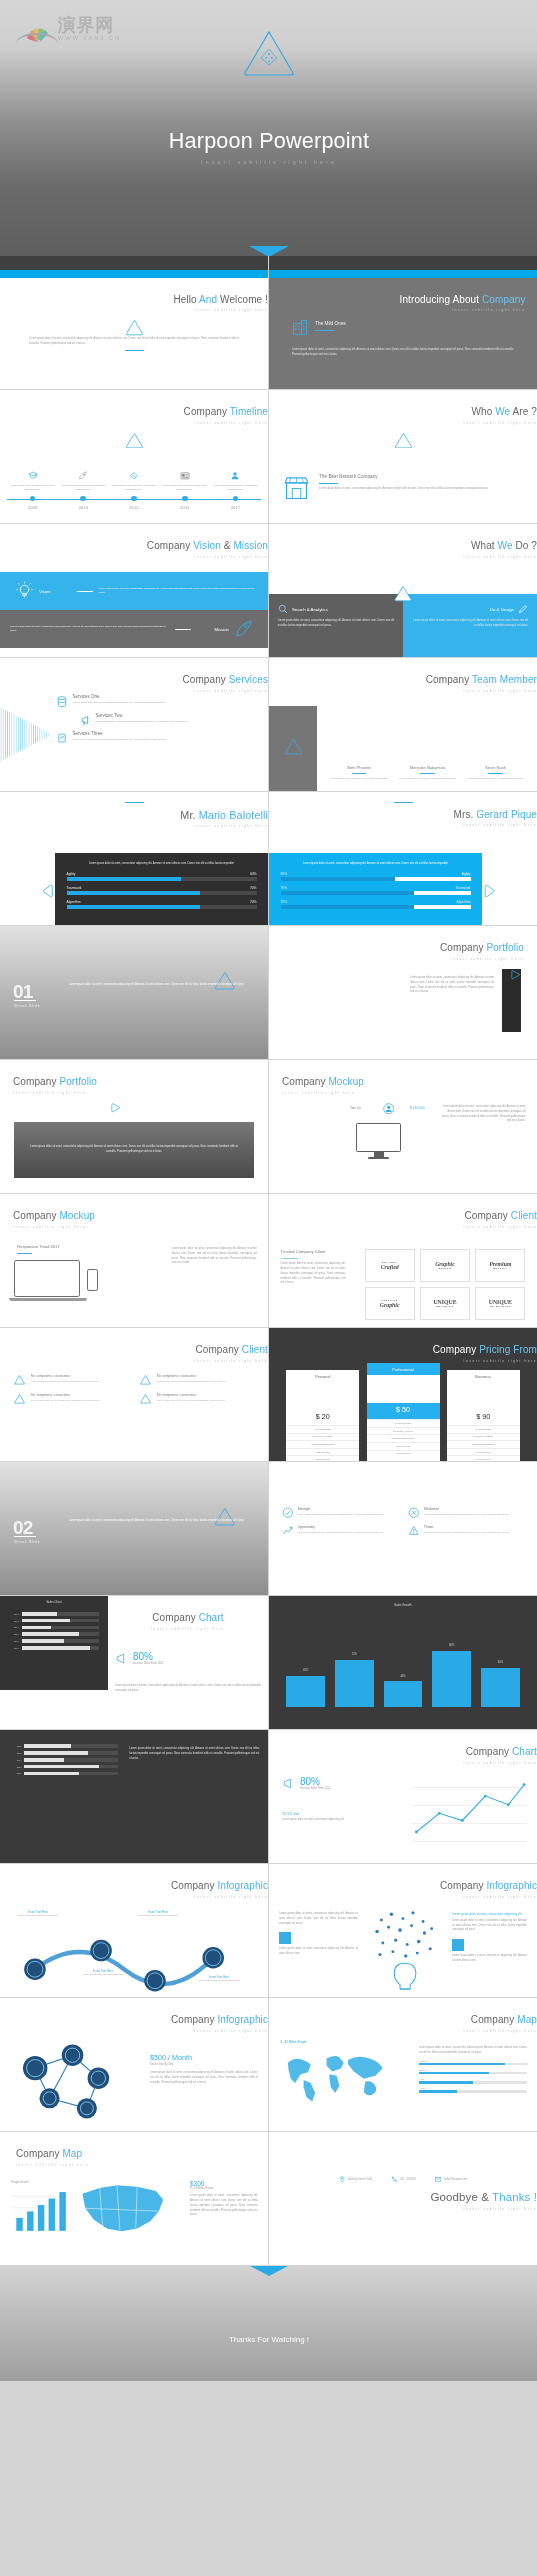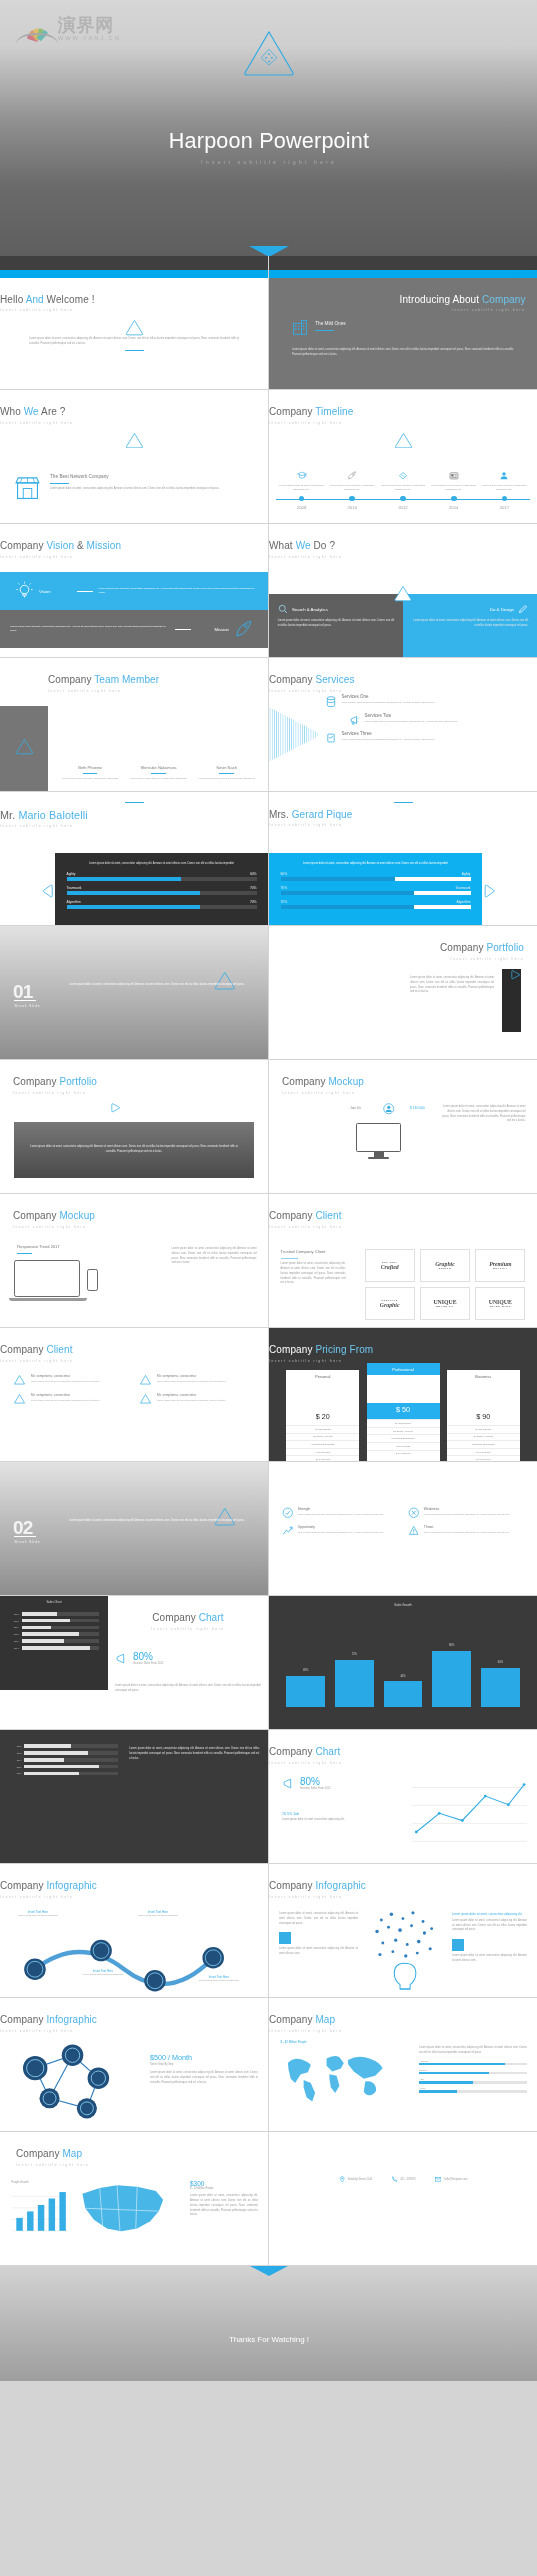--- a/index.html
+++ b/index.html
@@ -44,21 +44,21 @@
     border-right:20px solid transparent; border-top:11.5px solid #29abe7;
   }
 
   
   .grid { display:flex; flex-wrap:wrap; background:#d4d4d4; }
   .cell {
     width:269px; height:134px; position:relative; overflow:hidden;
     background:#fff; border:0.7px solid #d4d4d4; border-top:none; border-left:none;
   }
 
-  .s-head { text-align:left; padding-top:16px; }
+  .s-head { text-align:right; padding-top:16px; }
   .s-title { font-size:10px; font-weight:300; color:#666; letter-spacing:0.1px; }
   .s-title .b { color:#4cb3e8; }
   .s-title .w { color:#fff; }
   .s-title .wb { color:#6ec6ef; }
   .s-sub { font-size:3.3px; color:#c2c2c2; letter-spacing:1.5px; margin-top:3.6px; }
   .s-sub.light { color:#bdbdbd; }
 
   .tri-ico {
     width:19px; height:16.6px; margin:7.2px auto 0; position:relative;
   }
@@ -324,51 +324,20 @@
               </g>
             </svg>
       </div>
       <div>
         <div class="item-title lt">The Mild Ones</div>
         <div class="rule" style="margin-top:4.3px;margin-left:0"></div>
       </div>
     </div>
     <div style="position:absolute;left:23px;right:23px;top:92px">
       <div class="body-txt lt">Lorem ipsum dolor sit amet, consectetur adipiscing elit. Aenean sit amet ultrices sem. Donec non elit eu tellus lacinia imperdiet consequat vel purus. Nunc venenatis hendrerit nibh at convallis. Praesent pellentesque sed est a luctus.</div>
-    </div>
-  </div>
-
-  <div class="cell">
-    <div class="s-head">
-      <div class="s-title">
-        <span>Who </span><span class="b">We</span><span> Are ?</span>
-      </div>
-      <div class="s-sub">Insert subtitle right here</div>
-    </div>
-    <div class="tri-ico">
-      <svg width="19" height="16.6" viewBox="0 0 26 23">
-            <path d="M13 2 L24 20 Q25 22 22 22 L4 22 Q1 22 2 20 Z" fill="none" stroke="#35aee6" stroke-width="1.1"></path>
-          </svg>
-    </div>
-    <div style="position:absolute;left:13px;top:85px">
-      <svg width="29" height="27" viewBox="0 0 40 38">
-            <path d="M4 11 L7 4 H33 L36 11 Z" fill="none" stroke="#35aee6" stroke-width="1.6"></path>
-            <g stroke="#35aee6" stroke-width="1">
-              <line x1="12" y1="4" x2="10" y2="11"></line>
-              <line x1="20" y1="4" x2="20" y2="11"></line>
-              <line x1="28" y1="4" x2="30" y2="11"></line>
-            </g>
-            <rect x="6" y="11" width="28" height="22" fill="none" stroke="#35aee6" stroke-width="1.6"></rect>
-            <rect x="14" y="19" width="12" height="14" fill="none" stroke="#35aee6" stroke-width="1.3"></rect>
-          </svg>
-    </div>
-    <div style="position:absolute;left:50px;right:14.4px;top:84px">
-      <div class="item-title">The Best Network Company</div>
-      <div class="rule"></div>
-      <div class="body-txt">Lorem ipsum dolor sit amet, consectetur adipiscing elit. Aenean sit amet ultrices sem. Donec non elit eu tellus lacinia imperdiet consequat vel purus.</div>
     </div>
   </div>
 
   <div class="cell">
     <div class="s-head">
       <div class="s-title">
         <span>Company </span><span class="b">Timeline</span>
       </div>
       <div class="s-sub">Insert subtitle right here</div>
     </div>
@@ -457,20 +426,51 @@
         <span>2012</span>
         <span>2014</span>
         <span>2017</span>
       </div>
     </div>
   </div>
 
   <div class="cell">
     <div class="s-head">
       <div class="s-title">
+        <span>Who </span><span class="b">We</span><span> Are ?</span>
+      </div>
+      <div class="s-sub">Insert subtitle right here</div>
+    </div>
+    <div class="tri-ico">
+      <svg width="19" height="16.6" viewBox="0 0 26 23">
+            <path d="M13 2 L24 20 Q25 22 22 22 L4 22 Q1 22 2 20 Z" fill="none" stroke="#35aee6" stroke-width="1.1"></path>
+          </svg>
+    </div>
+    <div style="position:absolute;left:13px;top:85px">
+      <svg width="29" height="27" viewBox="0 0 40 38">
+            <path d="M4 11 L7 4 H33 L36 11 Z" fill="none" stroke="#35aee6" stroke-width="1.6"></path>
+            <g stroke="#35aee6" stroke-width="1">
+              <line x1="12" y1="4" x2="10" y2="11"></line>
+              <line x1="20" y1="4" x2="20" y2="11"></line>
+              <line x1="28" y1="4" x2="30" y2="11"></line>
+            </g>
+            <rect x="6" y="11" width="28" height="22" fill="none" stroke="#35aee6" stroke-width="1.6"></rect>
+            <rect x="14" y="19" width="12" height="14" fill="none" stroke="#35aee6" stroke-width="1.3"></rect>
+          </svg>
+    </div>
+    <div style="position:absolute;left:50px;right:14.4px;top:84px">
+      <div class="item-title">The Best Network Company</div>
+      <div class="rule"></div>
+      <div class="body-txt">Lorem ipsum dolor sit amet, consectetur adipiscing elit. Aenean sit amet ultrices sem. Donec non elit eu tellus lacinia imperdiet consequat vel purus.</div>
+    </div>
+  </div>
+
+  <div class="cell">
+    <div class="s-head">
+      <div class="s-title">
         <span>Company </span><span class="b">Vision</span><span> &amp; </span><span class="b">Mission</span>
       </div>
       <div class="s-sub">Insert subtitle right here</div>
     </div>
     <div class="vm-band b">
       <div class="vm-ico">
         <svg width="19" height="20" viewBox="0 0 26 28">
               <circle cx="13" cy="12" r="6" fill="none" stroke="#fff" stroke-width="1.2"></circle>
               <rect x="10.5" y="18" width="5" height="2" fill="none" stroke="#fff" stroke-width="1"></rect>
               <path d="M11.5 21 L14.5 21 L13 23.5 Z" fill="#fff"></path>
@@ -533,53 +533,20 @@
           <svg width="10" height="10" viewBox="0 0 14 14">
                 <path d="M2 12 L3 9 L10 2 L12 4 L5 11 Z" fill="none" stroke="#fff" stroke-width="1.1"></path>
               </svg>
         </div>
         <div class="body-txt lt" style="margin-top:5px;text-align:right">Lorem ipsum dolor sit amet, consectetur adipiscing elit. Aenean sit amet ultrices sem. Donec non elit eu tellus lacinia imperdiet consequat vel purus.</div>
       </div>
     </div>
   </div>
 
   <div class="cell">
-    <div class="tm-panel">
-      <div class="tri-ico">
-        <svg width="19" height="16.6" viewBox="0 0 26 23">
-              <path d="M13 2 L24 20 Q25 22 22 22 L4 22 Q1 22 2 20 Z" fill="none" stroke="#35aee6" stroke-width="1.1"></path>
-            </svg>
-      </div>
-    </div>
-    <div class="s-head" style="padding-left:48px">
-      <div class="s-title">
-        <span>Company </span><span class="b">Team Member</span>
-      </div>
-      <div class="s-sub">Insert subtitle right here</div>
-    </div>
-    <div class="tm-cols">
-      <div class="tm-col">
-        <div class="tm-n">Beth Phoenix</div>
-        <div class="tm-r"></div>
-        <div class="tm-p">Lorem ipsum dolor sit amet, consectetur adipiscing</div>
-      </div>
-      <div class="tm-col">
-        <div class="tm-n">Shinsuke Nakamura</div>
-        <div class="tm-r"></div>
-        <div class="tm-p">Lorem ipsum dolor sit amet, consectetur adipiscing</div>
-      </div>
-      <div class="tm-col">
-        <div class="tm-n">Kevin Nash</div>
-        <div class="tm-r"></div>
-        <div class="tm-p">Lorem ipsum dolor sit amet, consectetur adipiscing</div>
-      </div>
-    </div>
-  </div>
-
-  <div class="cell">
     <div class="s-head">
       <div class="s-title">
         <span>Company </span><span class="b">Services</span>
       </div>
       <div class="s-sub">Insert subtitle right here</div>
     </div>
     <div class="sv-blob">
       <svg width="79" height="79" viewBox="0 0 110 110">
             <defs>
               <pattern id="hatch" width="3" height="3" patternUnits="userSpaceOnUse">
@@ -621,20 +588,53 @@
         <div class="sv-ico">
               <svg width="10" height="10.8" viewBox="0 0 14 15">
                 <rect x="2.5" y="1.5" width="9" height="11" rx="1" fill="none" stroke="#35aee6" stroke-width="1.1"></rect>
                 <path d="M4.6 5.5 L6.4 7.3 L9.6 4" fill="none" stroke="#35aee6" stroke-width="1.2"></path>
               </svg>
             </div>
         <div class="sv-c">
           <div class="sv-t">Services Three</div>
           <div class="sv-p">Lorem ipsum dolor sit amet consectetur adipiscing elit. Aenean sit amet ultrices sem.</div>
         </div>
+      </div>
+    </div>
+  </div>
+
+  <div class="cell">
+    <div class="tm-panel">
+      <div class="tri-ico">
+        <svg width="19" height="16.6" viewBox="0 0 26 23">
+              <path d="M13 2 L24 20 Q25 22 22 22 L4 22 Q1 22 2 20 Z" fill="none" stroke="#35aee6" stroke-width="1.1"></path>
+            </svg>
+      </div>
+    </div>
+    <div class="s-head" style="padding-left:48px">
+      <div class="s-title">
+        <span>Company </span><span class="b">Team Member</span>
+      </div>
+      <div class="s-sub">Insert subtitle right here</div>
+    </div>
+    <div class="tm-cols">
+      <div class="tm-col">
+        <div class="tm-n">Beth Phoenix</div>
+        <div class="tm-r"></div>
+        <div class="tm-p">Lorem ipsum dolor sit amet, consectetur adipiscing</div>
+      </div>
+      <div class="tm-col">
+        <div class="tm-n">Shinsuke Nakamura</div>
+        <div class="tm-r"></div>
+        <div class="tm-p">Lorem ipsum dolor sit amet, consectetur adipiscing</div>
+      </div>
+      <div class="tm-col">
+        <div class="tm-n">Kevin Nash</div>
+        <div class="tm-r"></div>
+        <div class="tm-p">Lorem ipsum dolor sit amet, consectetur adipiscing</div>
       </div>
     </div>
   </div>
 
   <div class="cell">
     <div class="rule" style="margin:10px auto 0"></div>
     <div class="s-head" style="padding-top:5.8px">
       <div class="s-title" style="font-size:10.8px">
         <span>Mr. </span><span class="b">Mario Balotelli</span>
       </div>
@@ -1389,20 +1389,26 @@
         <span>021 - 826976</span>
       </div>
       <div class="th-it">
         <svg width="6.5" height="6.5" viewBox="0 0 9 9">
               <rect x=".8" y="2" width="7.4" height="5.2" fill="none" stroke="#35aee6" stroke-width=".8"></rect>
               <path d="M.8 2 L4.5 5 L8.2 2" fill="none" stroke="#35aee6" stroke-width=".8"></path>
             </svg>
         <span>hello@harpoon.com</span>
       </div>
     </div>
+    <div class="s-head" style="padding-top:59px">
+      <div class="s-title" style="font-size:11.5px">
+        <span>Goodbye &amp; </span><span class="b">Thanks !</span>
+      </div>
+      <div class="s-sub">Insert subtitle right here</div>
+    </div>
   </div>
 
 </div>
 
 <div class="final">
   <div class="final-notch"></div>
   <div class="final-txt">Thanks For Watching !</div>
 </div>
 
 </div>

